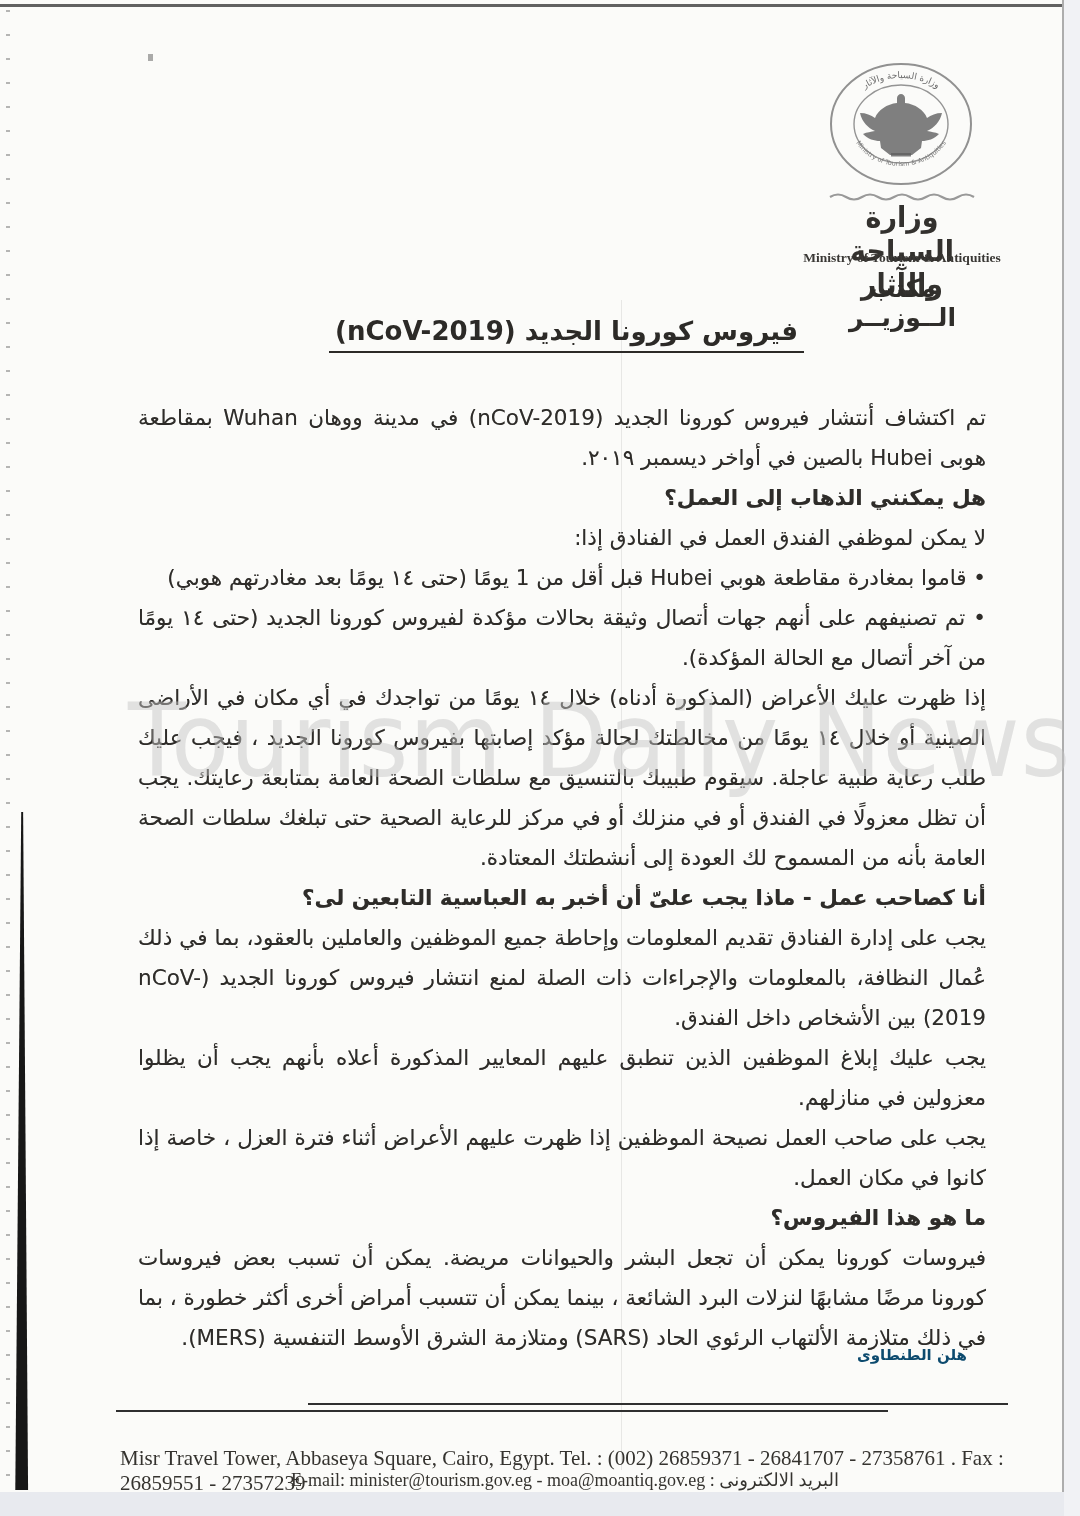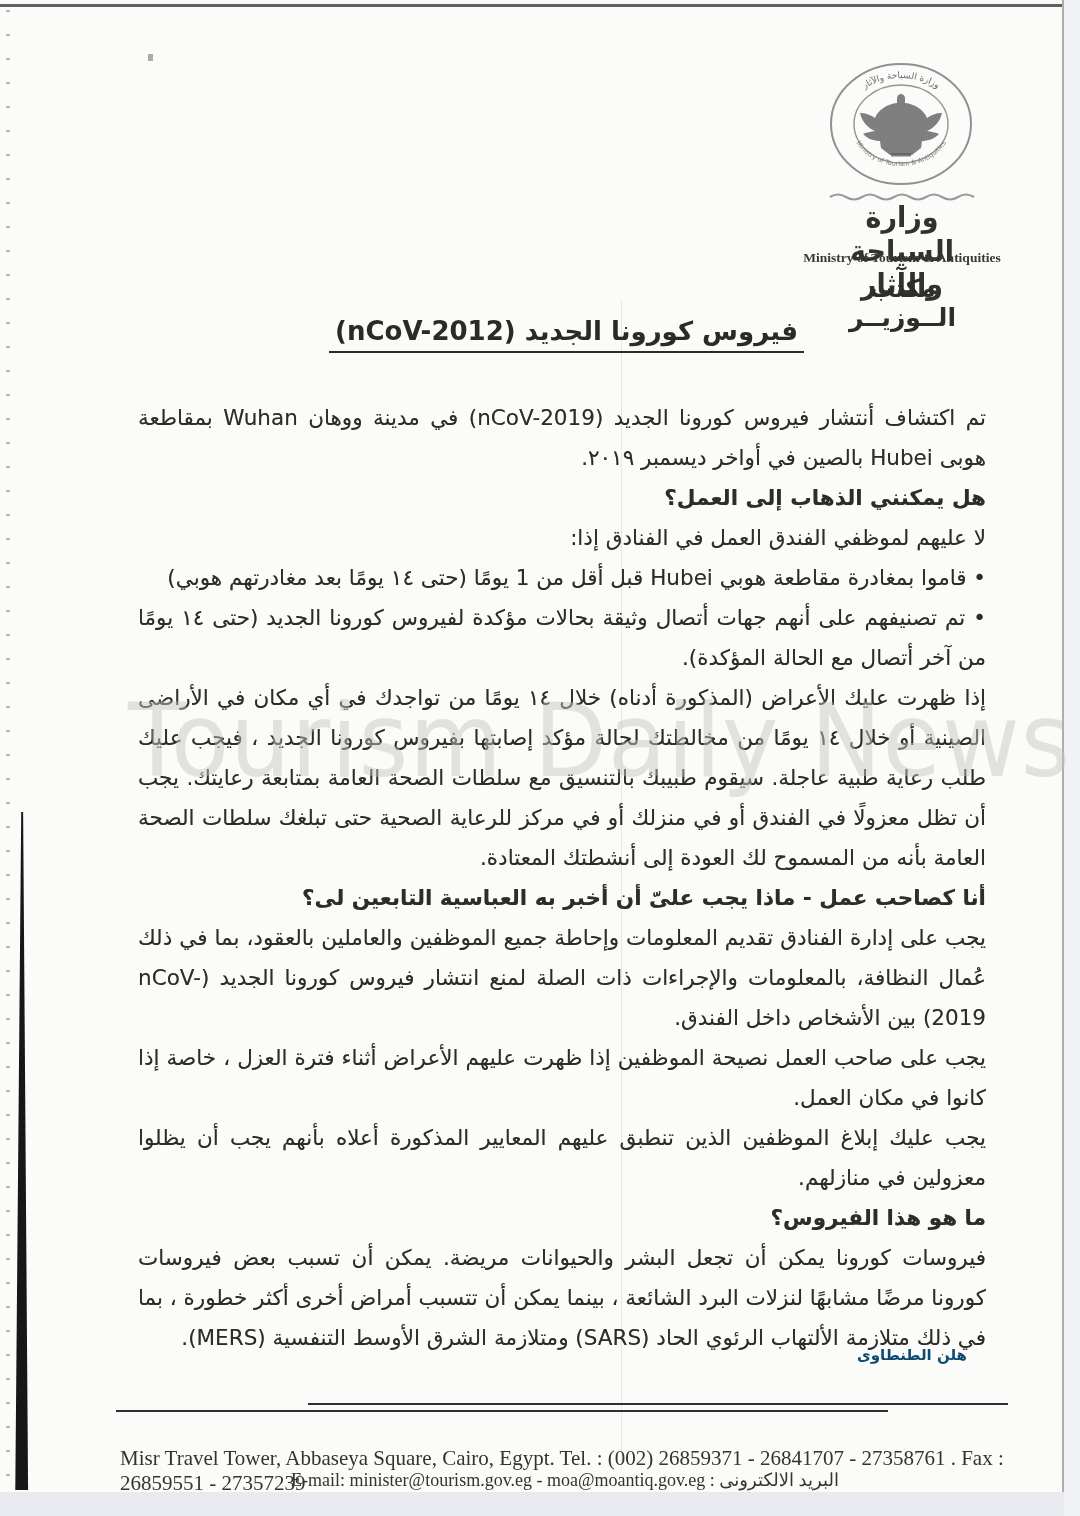--- a/index.html
+++ b/index.html
@@ -125,34 +125,34 @@
   <div class="squiggle">
     <svg width="148" height="10" viewBox="0 0 148 10">
       <path d="M2 6 q 8 -5 16 0 t 16 0 t 16 0 t 16 0 t 16 0 t 16 0 t 16 0 t 16 0 t 16 0" stroke="#787878" fill="none" stroke-width="2.2" opacity=".75"></path>
     </svg>
   </div>
   <div class="ministry-ar">وزارة السياحة والآثار</div>
   <div class="ministry-en">Ministry of Tourism &amp; Antiquities</div>
   <div class="office">مكتب الــوزيــر</div>
 
   <div class="title-wrap">
-    <span class="doc-title">فيروس كورونا الجديد (nCoV-2012)</span>
+    <span class="doc-title">فيروس كورونا الجديد (nCoV-2019)</span>
   </div>
 
   <div class="doc-body">
     <div class="p">تم اكتشاف أنتشار فيروس كورونا الجديد (nCoV-2019) في مدينة ووهان Wuhan بمقاطعة هوبى Hubei بالصين في أواخر ديسمبر ٢٠١٩.</div>
     <div class="h">هل يمكنني الذهاب إلى العمل؟</div>
-    <div class="p">لا عليهم لموظفي الفندق العمل في الفنادق إذا:</div>
+    <div class="p">لا يمكن لموظفي الفندق العمل في الفنادق إذا:</div>
     <div class="b">• قاموا بمغادرة مقاطعة هوبي Hubei قبل أقل من 1 يومًا (حتى ١٤ يومًا بعد مغادرتهم هوبي)</div>
     <div class="b">• تم تصنيفهم على أنهم جهات أتصال وثيقة بحالات مؤكدة لفيروس كورونا الجديد (حتى ١٤ يومًا من آخر أتصال مع الحالة المؤكدة).</div>
     <div class="p">إذا ظهرت عليك الأعراض (المذكورة أدناه) خلال ١٤ يومًا من تواجدك في أي مكان في الأراضى الصينية أو خلال ١٤ يومًا من مخالطتك لحالة مؤكد إصابتها بفيروس كورونا الجديد ، فيجب عليك طلب رعاية طبية عاجلة. سيقوم طبيبك بالتنسيق مع سلطات الصحة العامة بمتابعة رعايتك. يجب أن تظل معزولًا في الفندق أو في منزلك أو في مركز للرعاية الصحية حتى تبلغك سلطات الصحة العامة بأنه من المسموح لك العودة إلى أنشطتك المعتادة.</div>
     <div class="h">أنا كصاحب عمل - ماذا يجب علىّ أن أخبر به العباسية التابعين لى؟</div>
     <div class="p">يجب على إدارة الفنادق تقديم المعلومات وإحاطة جميع الموظفين والعاملين بالعقود، بما في ذلك عُمال النظافة، بالمعلومات والإجراءات ذات الصلة لمنع انتشار فيروس كورونا الجديد (nCoV-2019) بين الأشخاص داخل الفندق.</div>
+    <div class="p">يجب عليك إبلاغ الموظفين الذين تنطبق عليهم المعايير المذكورة أعلاه بأنهم يجب أن يظلوا معزولين في منازلهم.</div>
     <div class="p">يجب على صاحب العمل نصيحة الموظفين إذا ظهرت عليهم الأعراض أثناء فترة العزل ، خاصة إذا كانوا في مكان العمل.</div>
-    <div class="p">يجب عليك إبلاغ الموظفين الذين تنطبق عليهم المعايير المذكورة أعلاه بأنهم يجب أن يظلوا معزولين في منازلهم.</div>
     <div class="h">ما هو هذا الفيروس؟</div>
     <div class="p">فيروسات كورونا يمكن أن تجعل البشر والحيوانات مريضة. يمكن أن تسبب بعض فيروسات كورونا مرضًا مشابهًا لنزلات البرد الشائعة ، بينما يمكن أن تتسبب أمراض أخرى أكثر خطورة ، بما في ذلك متلازمة الألتهاب الرئوي الحاد (SARS) ومتلازمة الشرق الأوسط التنفسية (MERS).</div>
   </div>
 
   <div class="watermark">Tourism Daily News</div>
 
   <div class="signature">هلن الطنطاوى</div>
 
   <div class="sep1"></div>
   <div class="sep2"></div>

